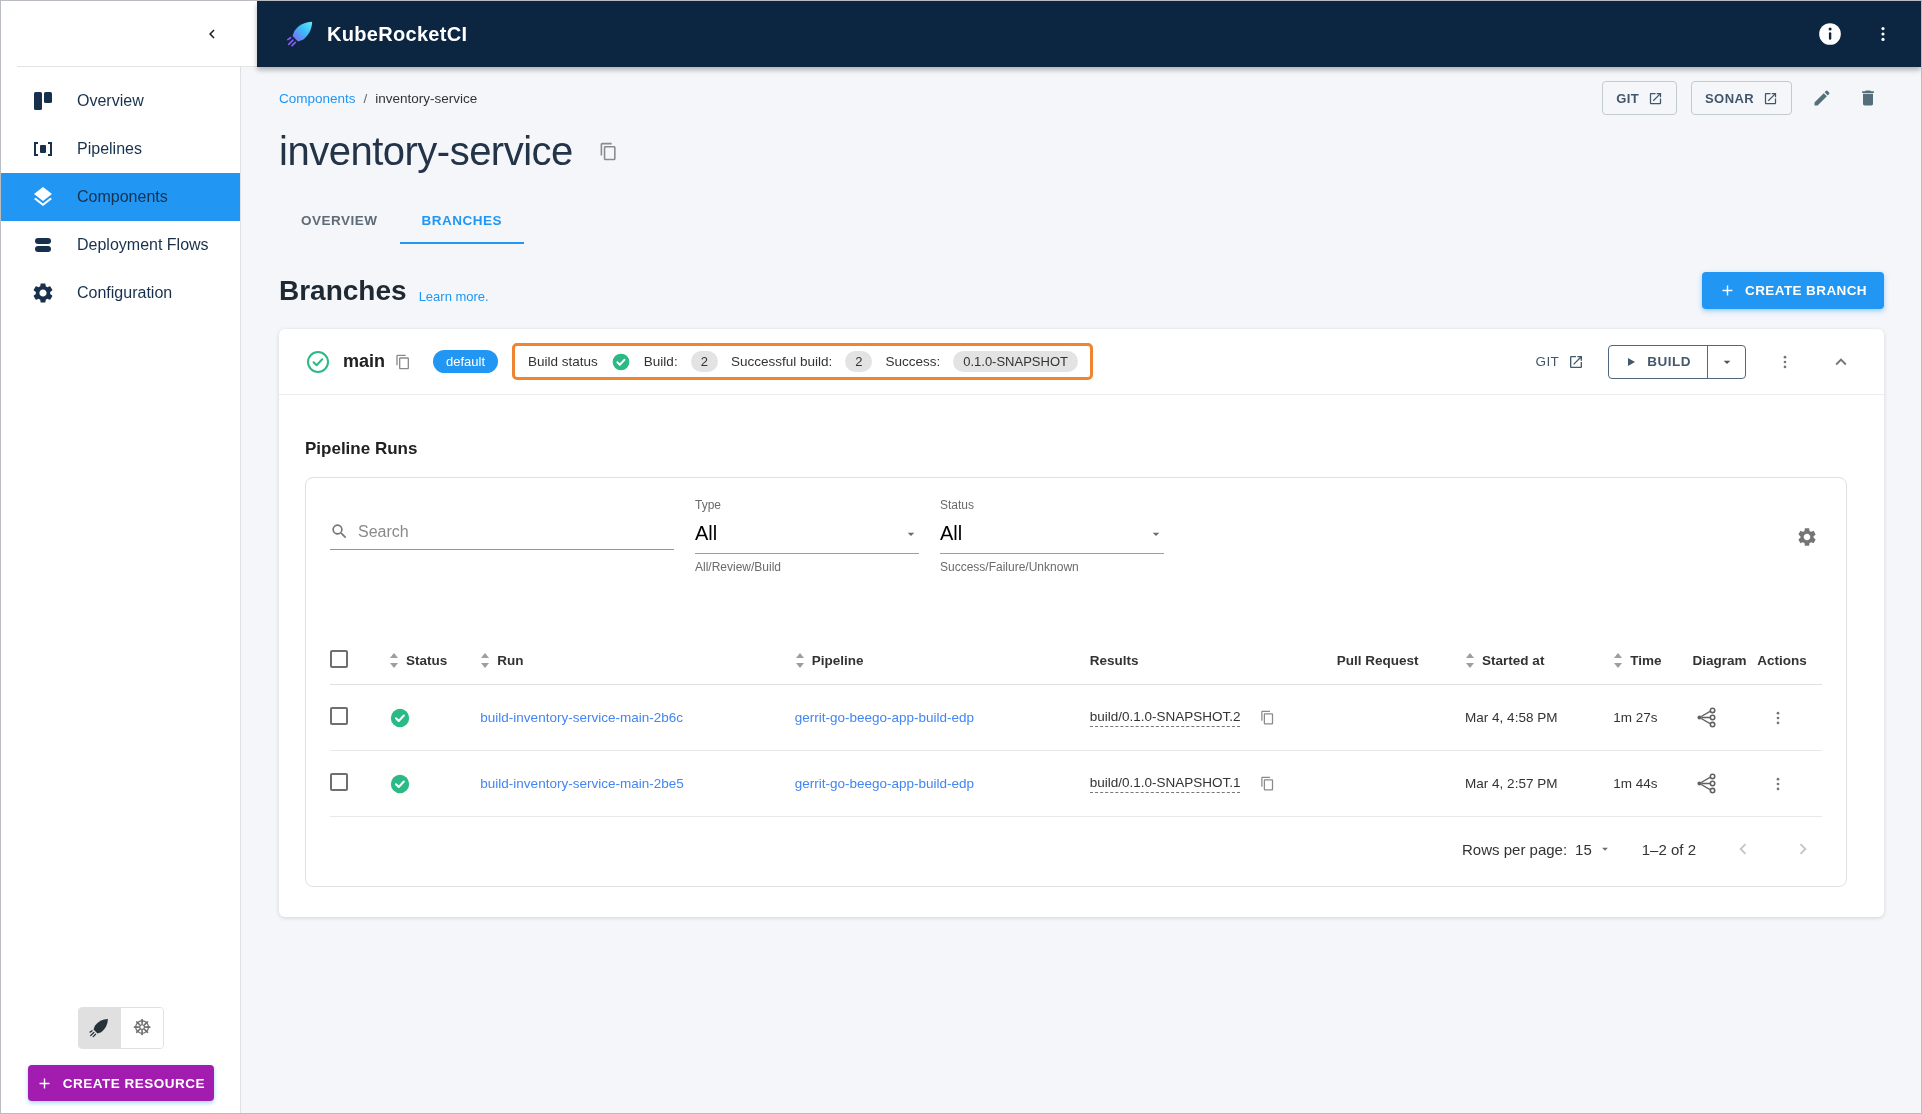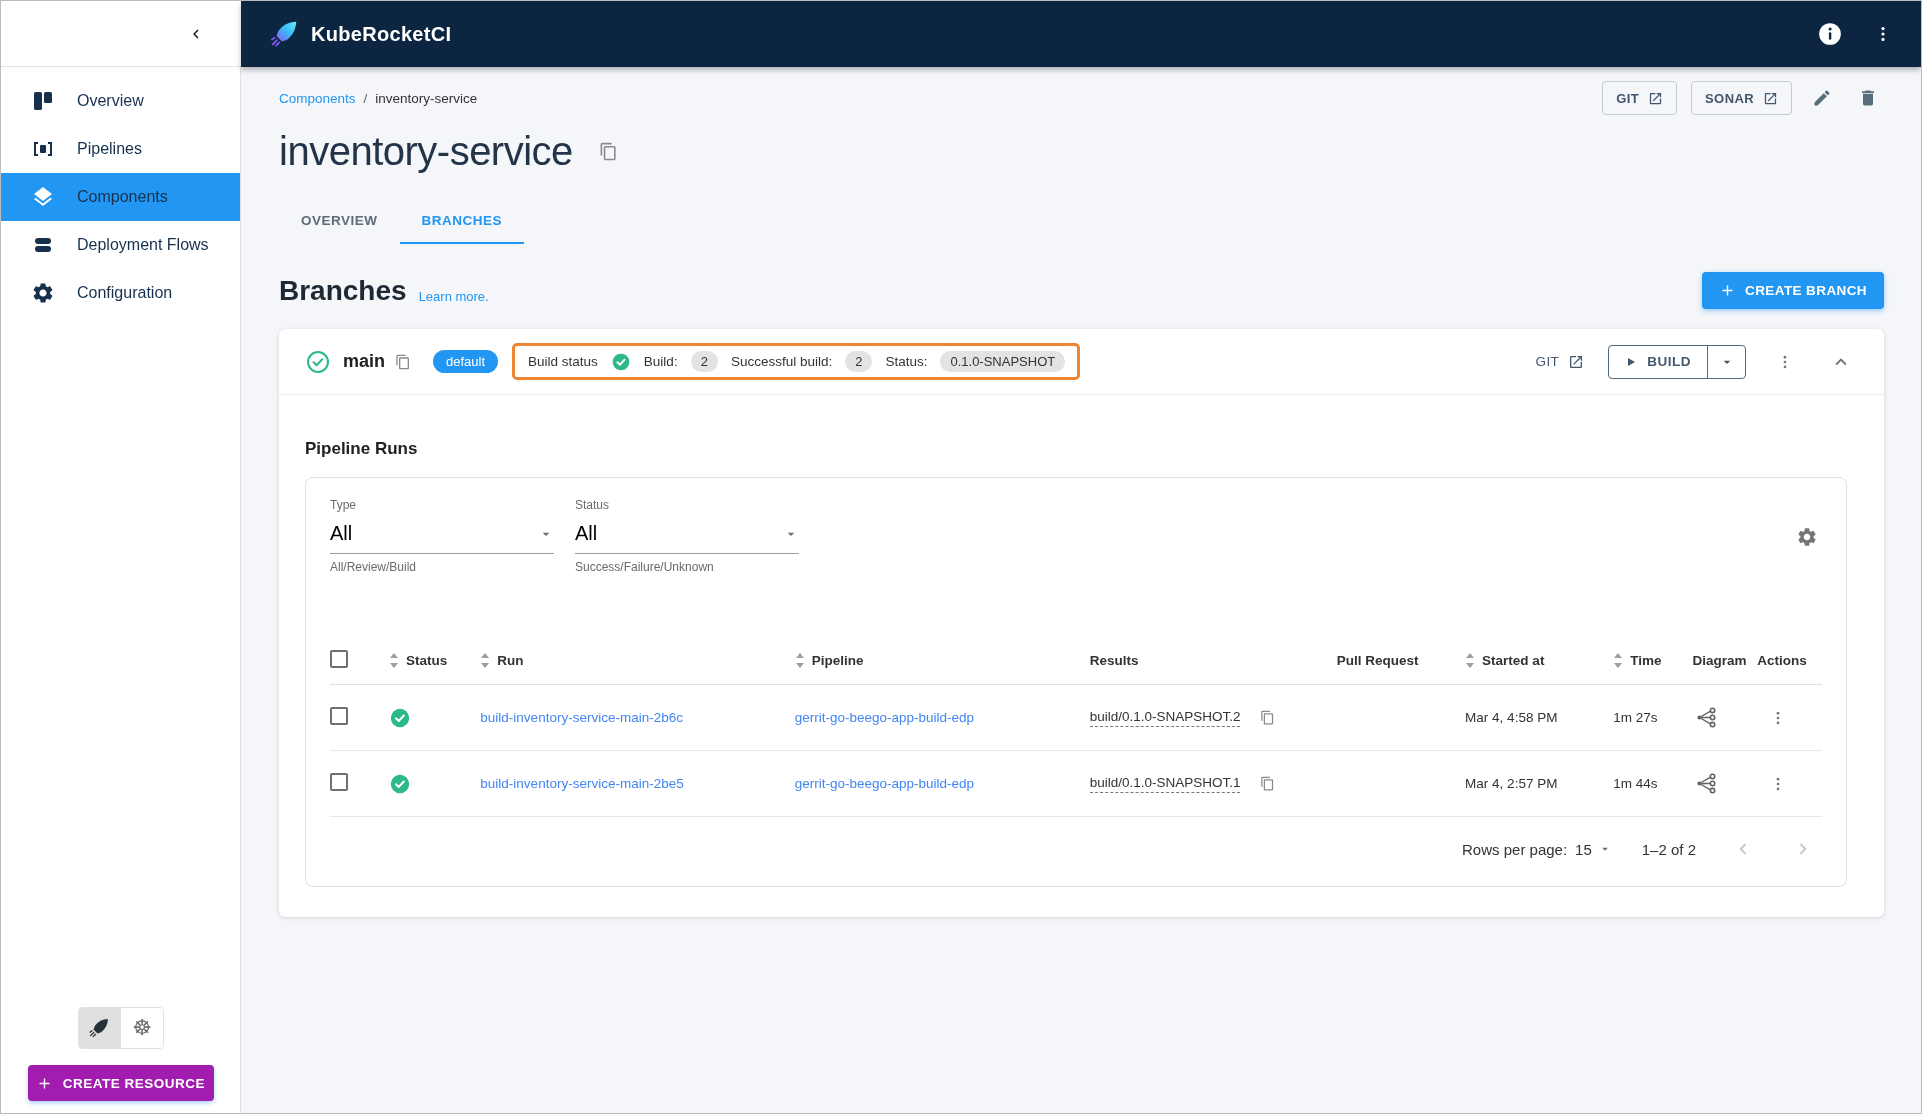--- a/index.html
+++ b/index.html
@@ -5,21 +5,21 @@
   * { box-sizing: border-box; margin: 0; padding: 0; }
   html,body { width:1922px; height:1114px; }
   body {
     font-family: "Liberation Sans", "DejaVu Sans", sans-serif;
     background:#fff; position:relative; overflow:hidden;
     border:1px solid #b9bdc2; color:#333;
   }
   svg { display:block; }
 
   
-  .topbar { position:absolute; top:0; left:0; right:0; height:66px; display:flex; z-index:20; }
+  .topbar { position:absolute; top:0; left:16px; right:0; height:66px; display:flex; z-index:20; }
   .topbar-left {
     width:240px; background:#fff; display:flex; align-items:center;
     justify-content:flex-end; padding-right:30px; border-bottom:1px solid #e4e4e4;
   }
   .icon-btn { background:none; border:none; cursor:pointer; display:flex; align-items:center; justify-content:center; padding:6px; border-radius:50%; }
   .topbar-main {
     flex:1; background:#0c2642; display:flex; align-items:center;
     padding:0 22px 0 28px; box-shadow:0 3px 5px rgba(0,0,0,.28);
   }
   .logo-wrap { display:flex; align-items:center; gap:12px; }
@@ -370,21 +370,21 @@
         <span>
           <svg width="20" height="20" viewBox="0 0 24 24">
               <circle cx="12" cy="12" r="10" fill="#2bba86"></circle>
               <path d="M7.6 12.3l3 3 5.6-6" fill="none" stroke="#fff" stroke-width="2.2" stroke-linecap="round" stroke-linejoin="round"></path>
             </svg>
         </span>
         <span class="bs-label">Build:</span>
         <span class="pill">2</span>
         <span class="bs-label">Successful build:</span>
         <span class="pill">2</span>
-        <span class="bs-label">Status:</span>
+        <span class="bs-label">Success:</span>
         <span class="pill">0.1.0-SNAPSHOT</span>
       </div>
 
       <div class="branch-row-right">
         <span class="git-link">
           <span>GIT</span>
           <span>
             <svg width="16" height="16" viewBox="0 0 24 24" fill="#44586c">
                 <path d="M19 19H5V5h7V3H5c-1.11 0-2 .9-2 2v14c0 1.1.89 2 2 2h14c1.1 0 2-.9 2-2v-7h-2v7zM14 3v2h3.59l-9.83 9.83 1.41 1.41L19 6.41V10h2V3h-7z"></path>
               </svg>
@@ -425,20 +425,30 @@
         </button>
       </div>
     </div>
 
     <div class="pipeline-runs">
       <h3 class="pr-heading">Pipeline Runs</h3>
 
       <div class="inner-card">
 
         <div class="filters-row">
+          <div class="search-field">
+            <div class="search-inner">
+              <span>
+                <svg width="19" height="19" viewBox="0 0 24 24" fill="#757575">
+                    <path d="M15.5 14h-.79l-.28-.27a6.5 6.5 0 1 0-.7.7l.27.28v.79l5 4.99L20.49 19l-4.99-5zm-6 0A4.5 4.5 0 1 1 14 9.5 4.5 4.5 0 0 1 9.5 14z"></path>
+                  </svg>
+              </span>
+              <input type="text" placeholder="Search" style="">
+            </div>
+          </div>
 
           <div class="select-field">
             <div class="sf-label">Type</div>
             <div class="sf-value-row">
               <span class="sf-value">All</span>
               <span>
                 <svg width="16" height="16" viewBox="0 0 24 24" fill="#6d6d6d">
                     <path d="M7 10l5 5 5-5z"></path>
                   </svg>
               </span>

